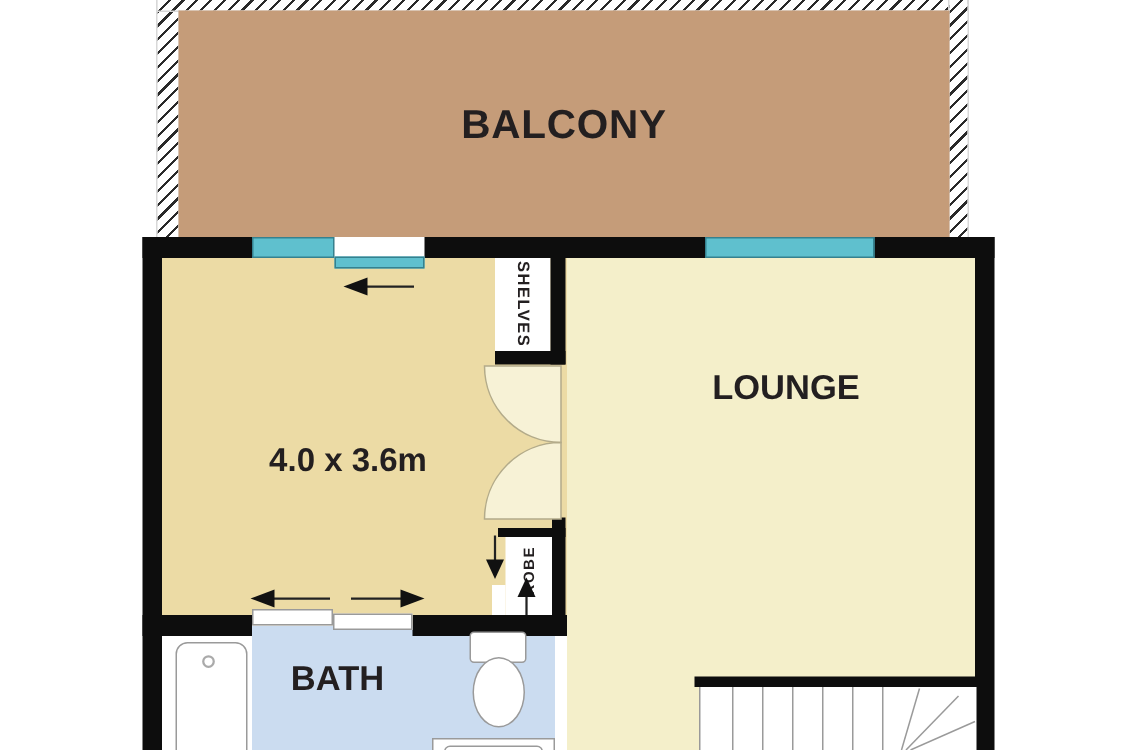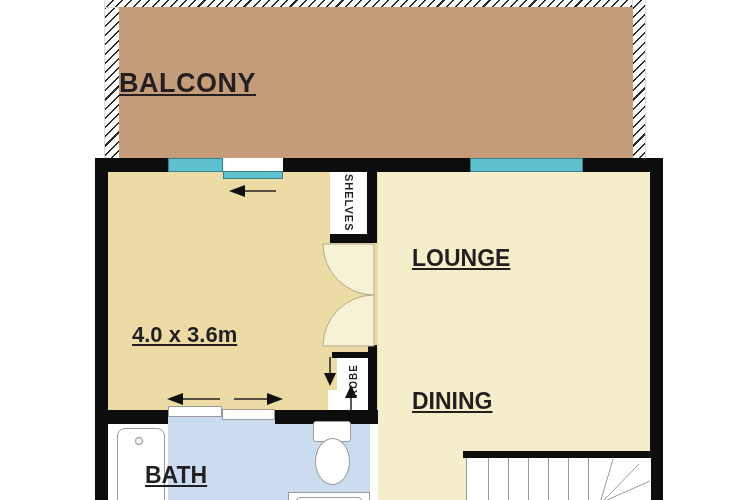--- a/index.html
+++ b/index.html
@@ -16,21 +16,21 @@
   .floor{position:absolute;}
   .balcony-floor{background:var(--c-balcony,#c59c79);}
   .bed-floor{background:var(--c-bed,#ecdba5);}
   .lounge-floor{background:var(--c-lounge,#f4efca);}
   .bath-floor{background:var(--c-bath,#cbdcf0);}
   .white-floor{background:#ffffff;}
   .wall{position:absolute;background:var(--c-wall,#0d0d0d);}
   .window{position:absolute;background:var(--c-window,#5fc0ce);border:1px solid #35818f;box-sizing:border-box;}
   .gap{position:absolute;background:#ffffff;}
   .closet{position:absolute;background:#ffffff;}
-  .label{position:absolute;font-weight:600;text-align:left;line-height:1.15;white-space:nowrap;text-decoration:underline;}
+  .label{position:absolute;font-weight:600;text-align:center;line-height:1.15;white-space:nowrap;}
   .lbl-room{font-size:23px;}
   .lbl-dim{font-size:22px;}
   .lbl-balcony{font-size:27px;letter-spacing:0.5px;}
   .vtext-down{display:flex;align-items:center;justify-content:center;}
   .vtext-down span{writing-mode:vertical-rl;text-orientation:mixed;font-size:11px;font-weight:600;letter-spacing:1px;}
   .vtext-up{display:flex;align-items:center;justify-content:center;}
   .vtext-up span{transform:rotate(-90deg);font-size:10px;font-weight:600;letter-spacing:1px;white-space:nowrap;}
   .fixture{position:absolute;background:#ffffff;border:1.5px solid #9a9a9a;box-sizing:border-box;}
   svg.overlay{position:absolute;left:0;top:0;z-index:30;pointer-events:none;}
   .z10{z-index:10}.z20{z-index:20}.z40{z-index:40}
@@ -122,18 +122,17 @@
       <line x1="588.5" y1="458" x2="588.5" y2="500"></line>
       <line x1="601" y1="500" x2="613" y2="459"></line>
       <line x1="604" y1="500" x2="639" y2="464"></line>
       <line x1="607" y1="500" x2="650" y2="481"></line>
     </g>
 
     <circle cx="139" cy="441" r="3.5" fill="none" stroke="#aaaaaa" stroke-width="1.5"></circle>
   </svg>
 
   <div class="label lbl-balcony z40" style="left:119px;top:68px;width:514px;">BALCONY</div>
-  <div class="label lbl-dim z40" style="left:132px;top:294px;width:200px;margin-top:28px;">4.0 x 3.6m</div>
-  <div class="label lbl-room z40" style="left:412px;top:245px;width:200px;">LOUNGE</div>
-  <div class="label lbl-room z40" style="left:412px;top:388px;width:200px;">DINING</div>
-  <div class="label lbl-room z40" style="left:145px;top:462px;width:160px;">BATH</div>
+  <div class="label lbl-dim z40" style="left:132px;top:294px;width:200px;">4.0 x 3.6m</div>
+  <div class="label lbl-room z40" style="left:424px;top:245px;width:200px;">LOUNGE</div>
+  <div class="label lbl-room z40" style="left:145px;top:439px;width:160px;">BATH</div>
 
 </div>
 
 </body></html>

